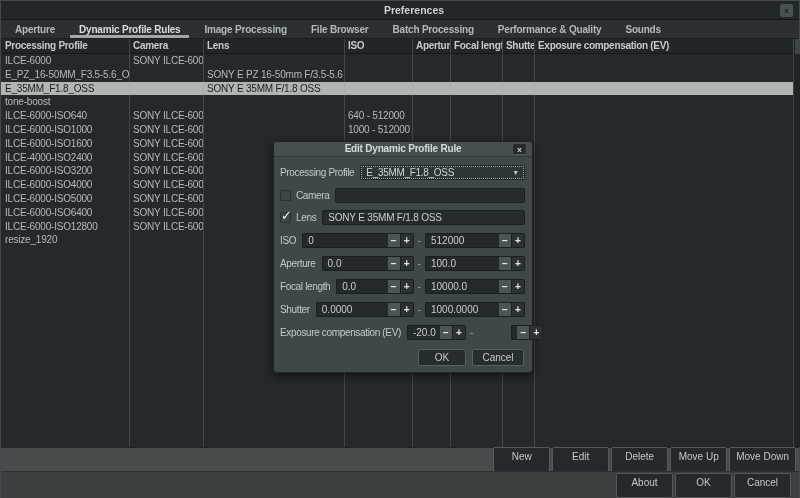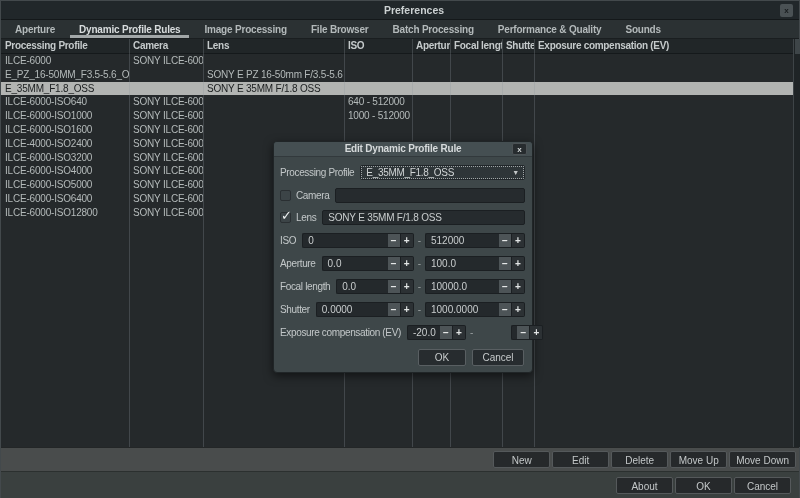--- a/index.html
+++ b/index.html
@@ -45,21 +45,21 @@
     border-left:1px solid rgba(142,152,157,0.28); }
   .vscroll .corner { position:absolute; left:1px; right:1px; top:0; height:15px; background:#3e4548; }
 
   
   .list-actions { position:absolute; left:0; top:446px; width:100%; height:24px; background:#494c4c;
     border-top:1px solid #232627; display:flex; justify-content:flex-end; align-items:center;
     gap:2px; padding-right:3px; }
   .window-actions { position:absolute; left:0; top:470px; width:100%; height:28px; background:#3a403f;
     border-top:1px solid #2b302f; display:flex; justify-content:flex-end; align-items:center;
     gap:2px; padding-right:8px; }
-  .btn { min-width:57px; height:17px; background:#26292b; border:1px solid #55595b; border-radius:2px;
+  .btn { min-width:57px; height:25px; background:#26292b; border:1px solid #55595b; border-radius:2px;
     color:#c3c7c8; font-size:10px; text-align:center; line-height:17px; padding:0 6px; cursor:default; }
 
   
   .dialog { position:absolute; left:272px; top:140px; width:260px; height:232px;
     background:#3e4749; border:1px solid #202527; border-radius:4px;
     box-shadow:0 3px 10px rgba(0,0,0,0.55); z-index:5; }
   .dlg-titlebar { position:relative; height:15px; background:#454f52; border-radius:3px 3px 0 0;
     border-bottom:1px solid #32393c; }
   .dlg-title { position:absolute; left:0; right:0; top:1px; text-align:center;
     font-size:10px; font-weight:bold; color:#d6dadb; letter-spacing:-0.2px; }
@@ -167,20 +167,30 @@
     <div class="td c0">E_35MM_F1.8_OSS</div>
     <div class="td c1"></div>
     <div class="td c2">SONY E 35MM F/1.8 OSS</div>
     <div class="td c3"></div>
     <div class="td c4"></div>
     <div class="td c5"></div>
     <div class="td c6"></div>
     <div class="td c7"></div>
   </div>
         <div class="trow">
+    <div class="td c0">tone-boost</div>
+    <div class="td c1"></div>
+    <div class="td c2"></div>
+    <div class="td c3"></div>
+    <div class="td c4"></div>
+    <div class="td c5"></div>
+    <div class="td c6"></div>
+    <div class="td c7"></div>
+  </div>
+        <div class="trow">
     <div class="td c0">ILCE-6000-ISO640</div>
     <div class="td c1">SONY ILCE-6000</div>
     <div class="td c2"></div>
     <div class="td c3">640 - 512000</div>
     <div class="td c4"></div>
     <div class="td c5"></div>
     <div class="td c6"></div>
     <div class="td c7"></div>
   </div>
         <div class="trow">
@@ -249,20 +259,30 @@
     <div class="td c2"></div>
     <div class="td c3"></div>
     <div class="td c4"></div>
     <div class="td c5"></div>
     <div class="td c6"></div>
     <div class="td c7"></div>
   </div>
         <div class="trow">
     <div class="td c0">ILCE-6000-ISO12800</div>
     <div class="td c1">SONY ILCE-6000</div>
+    <div class="td c2"></div>
+    <div class="td c3"></div>
+    <div class="td c4"></div>
+    <div class="td c5"></div>
+    <div class="td c6"></div>
+    <div class="td c7"></div>
+  </div>
+        <div class="trow">
+    <div class="td c0">resize_1920</div>
+    <div class="td c1"></div>
     <div class="td c2"></div>
     <div class="td c3"></div>
     <div class="td c4"></div>
     <div class="td c5"></div>
     <div class="td c6"></div>
     <div class="td c7"></div>
   </div>
       </div>
     <div class="col-lines">
         <i style="left: 128px;"></i>

